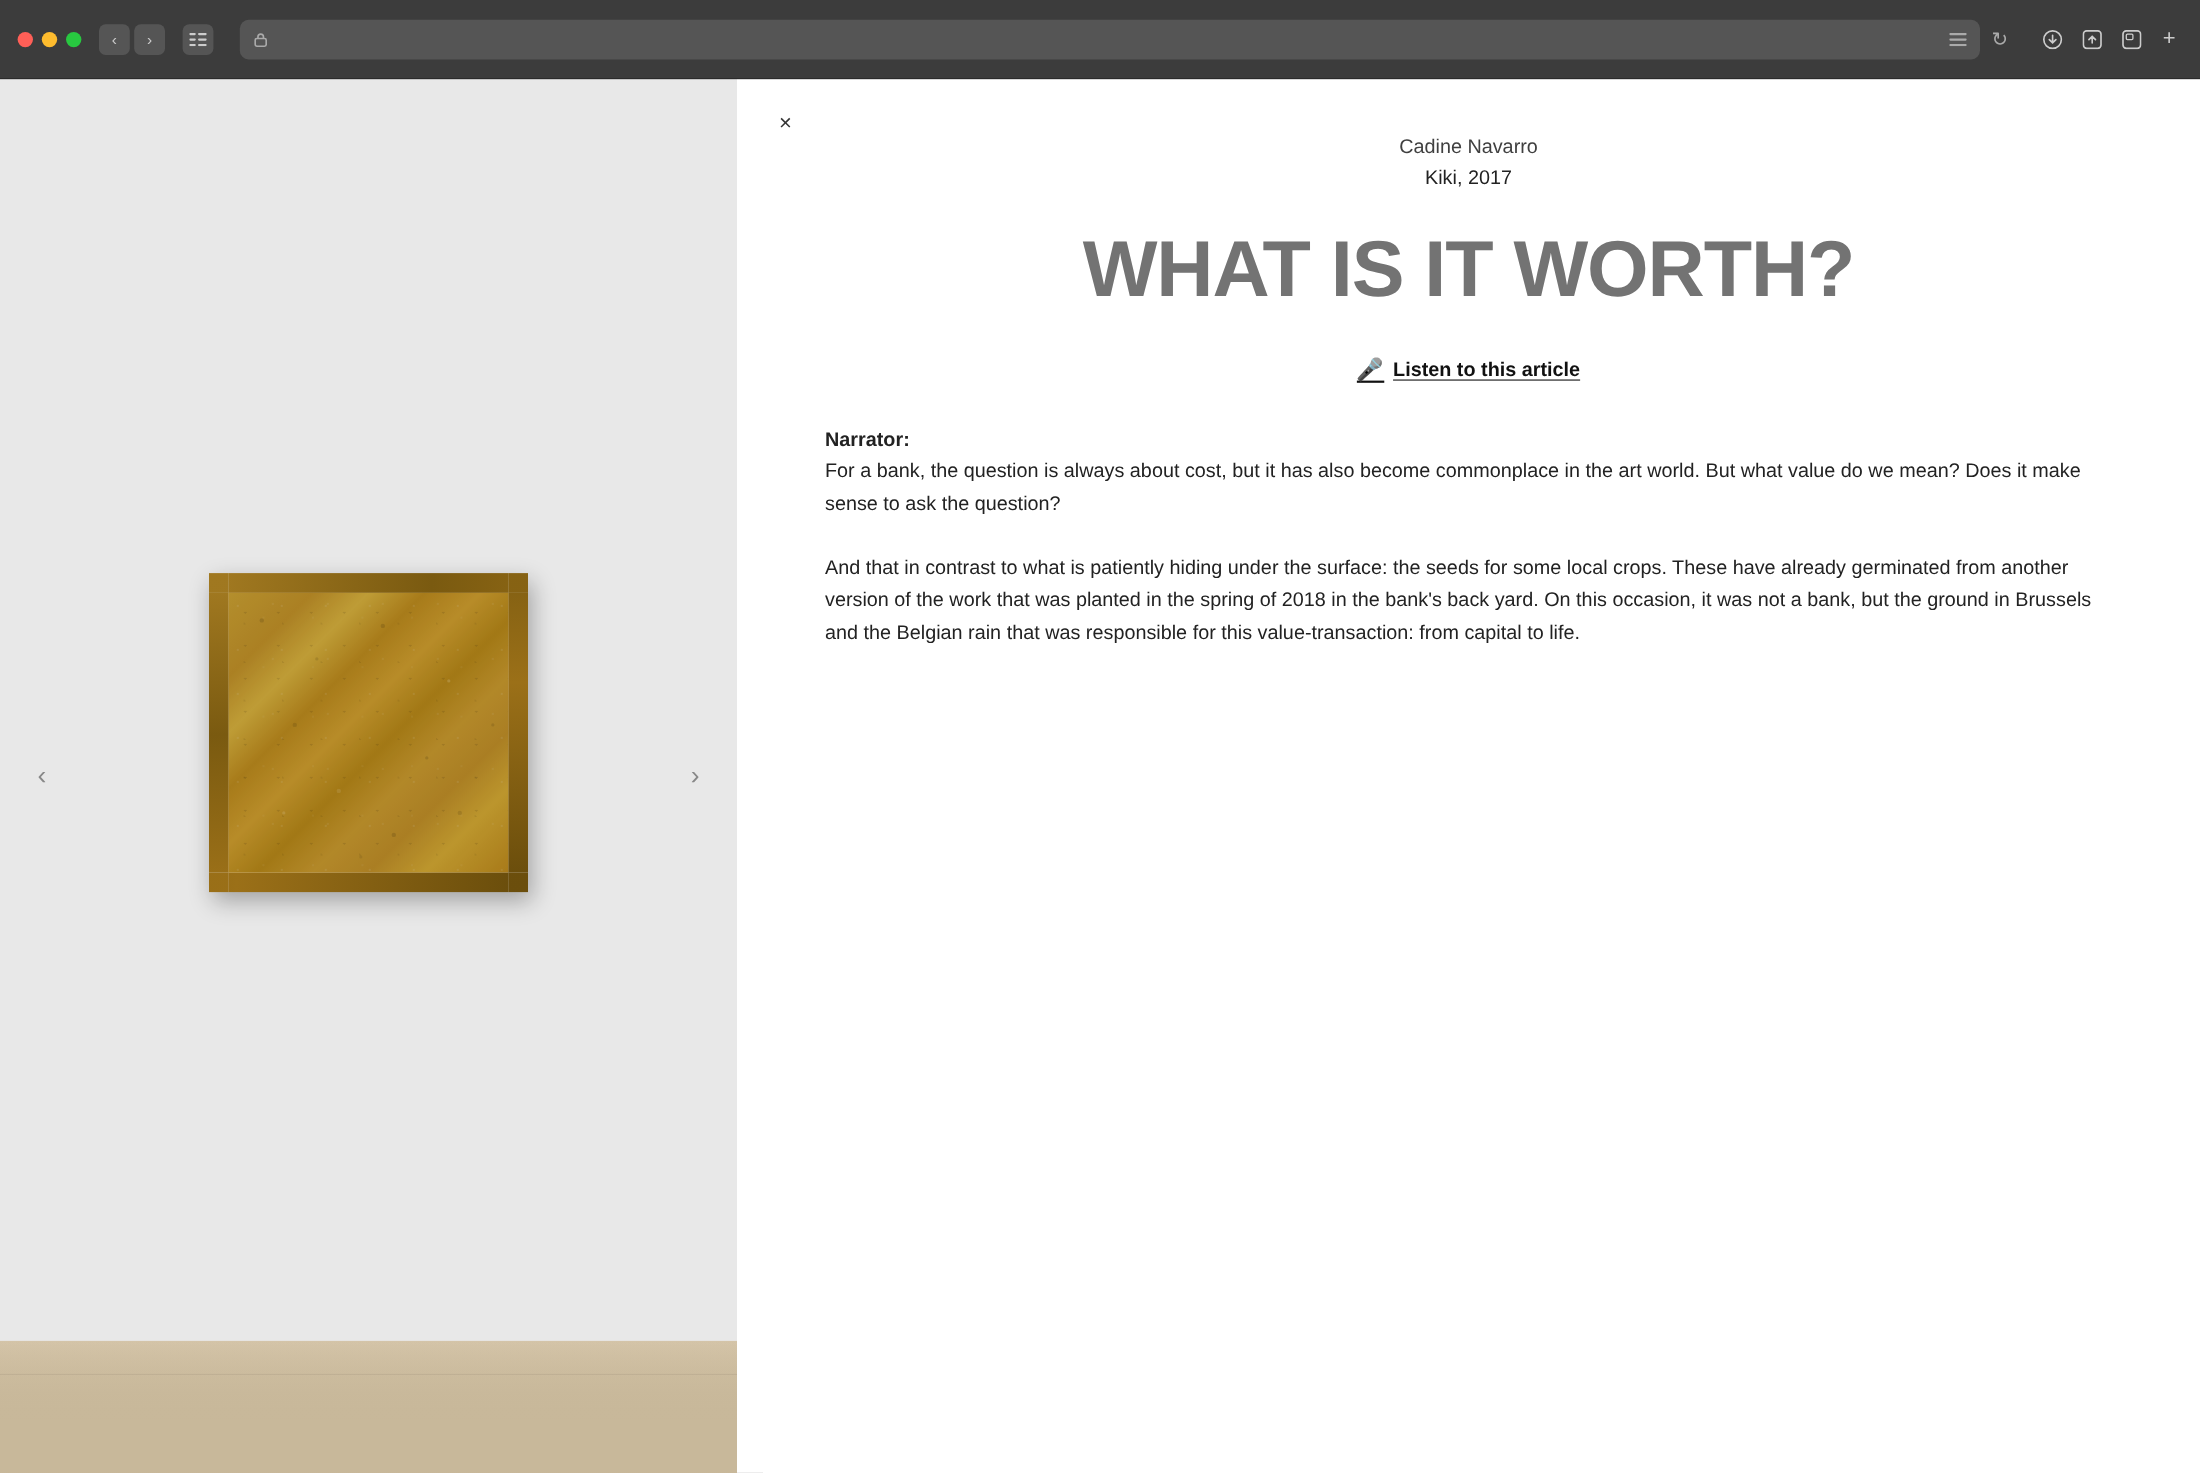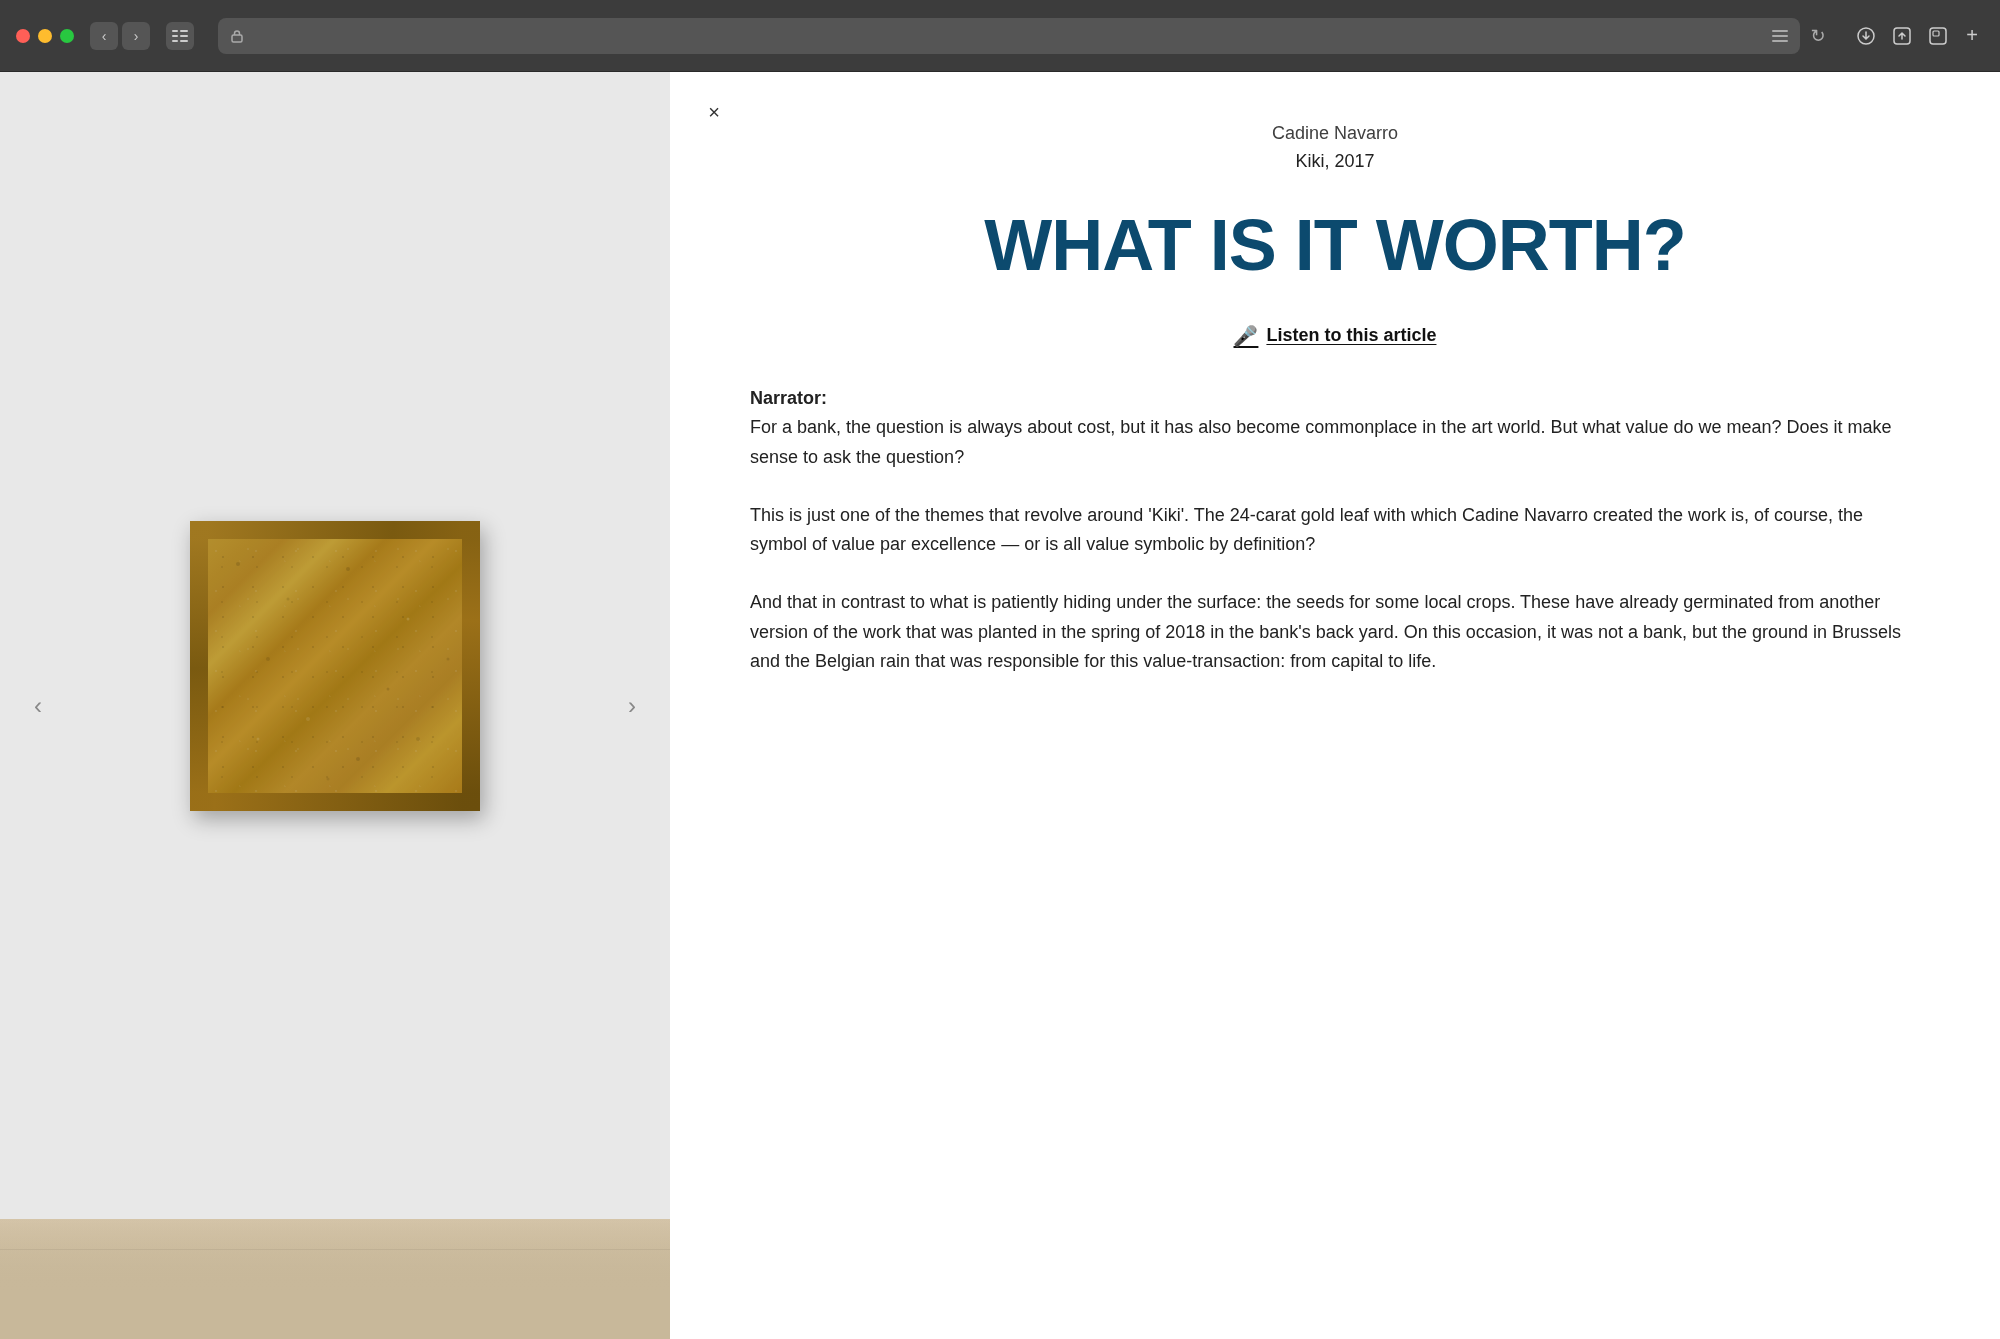--- a/index.html
+++ b/index.html
@@ -305,21 +305,21 @@
       text-align: center;
       font-size: 18px;
       color: #222;
       margin-bottom: 36px;
     }
 
     .article-title {
       text-align: center;
       font-size: 72px;
       font-weight: 900;
-      color: #0c4a6e;
+      color: #737373;
       line-height: 1.05;
       margin-bottom: 40px;
       letter-spacing: -1px;
     }
 
     .listen-btn {
       display: flex;
       align-items: center;
       justify-content: center;
       gap: 8px;
@@ -487,23 +487,20 @@
       <span class="mic-icon">🎤</span>
       <span>Listen to this article</span>
     </button>
 
     <div class="article-body">
       <div class="paragraph">
         <span class="narrator-label">Narrator:</span><br>
         <span>For a bank, the question is always about cost, but it has also become commonplace in the art world. But what value do we mean? Does it make sense to ask the question?</span>
       </div>
 
-      <div class="paragraph">
-        <span>This is just one of the themes that revolve around 'Kiki'. The 24-carat gold leaf with which Cadine Navarro created the work is, of course, the symbol of value par excellence — or is all value symbolic by definition?</span>
-      </div>
 
       <div class="paragraph">
         <span>And that in contrast to what is patiently hiding under the surface: the seeds for some local crops. These have already germinated from another version of the work that was planted in the spring of 2018 in the bank's back yard. On this occasion, it was not a bank, but the ground in Brussels and the Belgian rain that was responsible for this value-transaction: from capital to life.</span>
       </div>
 
     </div>
   </div>
 
 </div>
 

